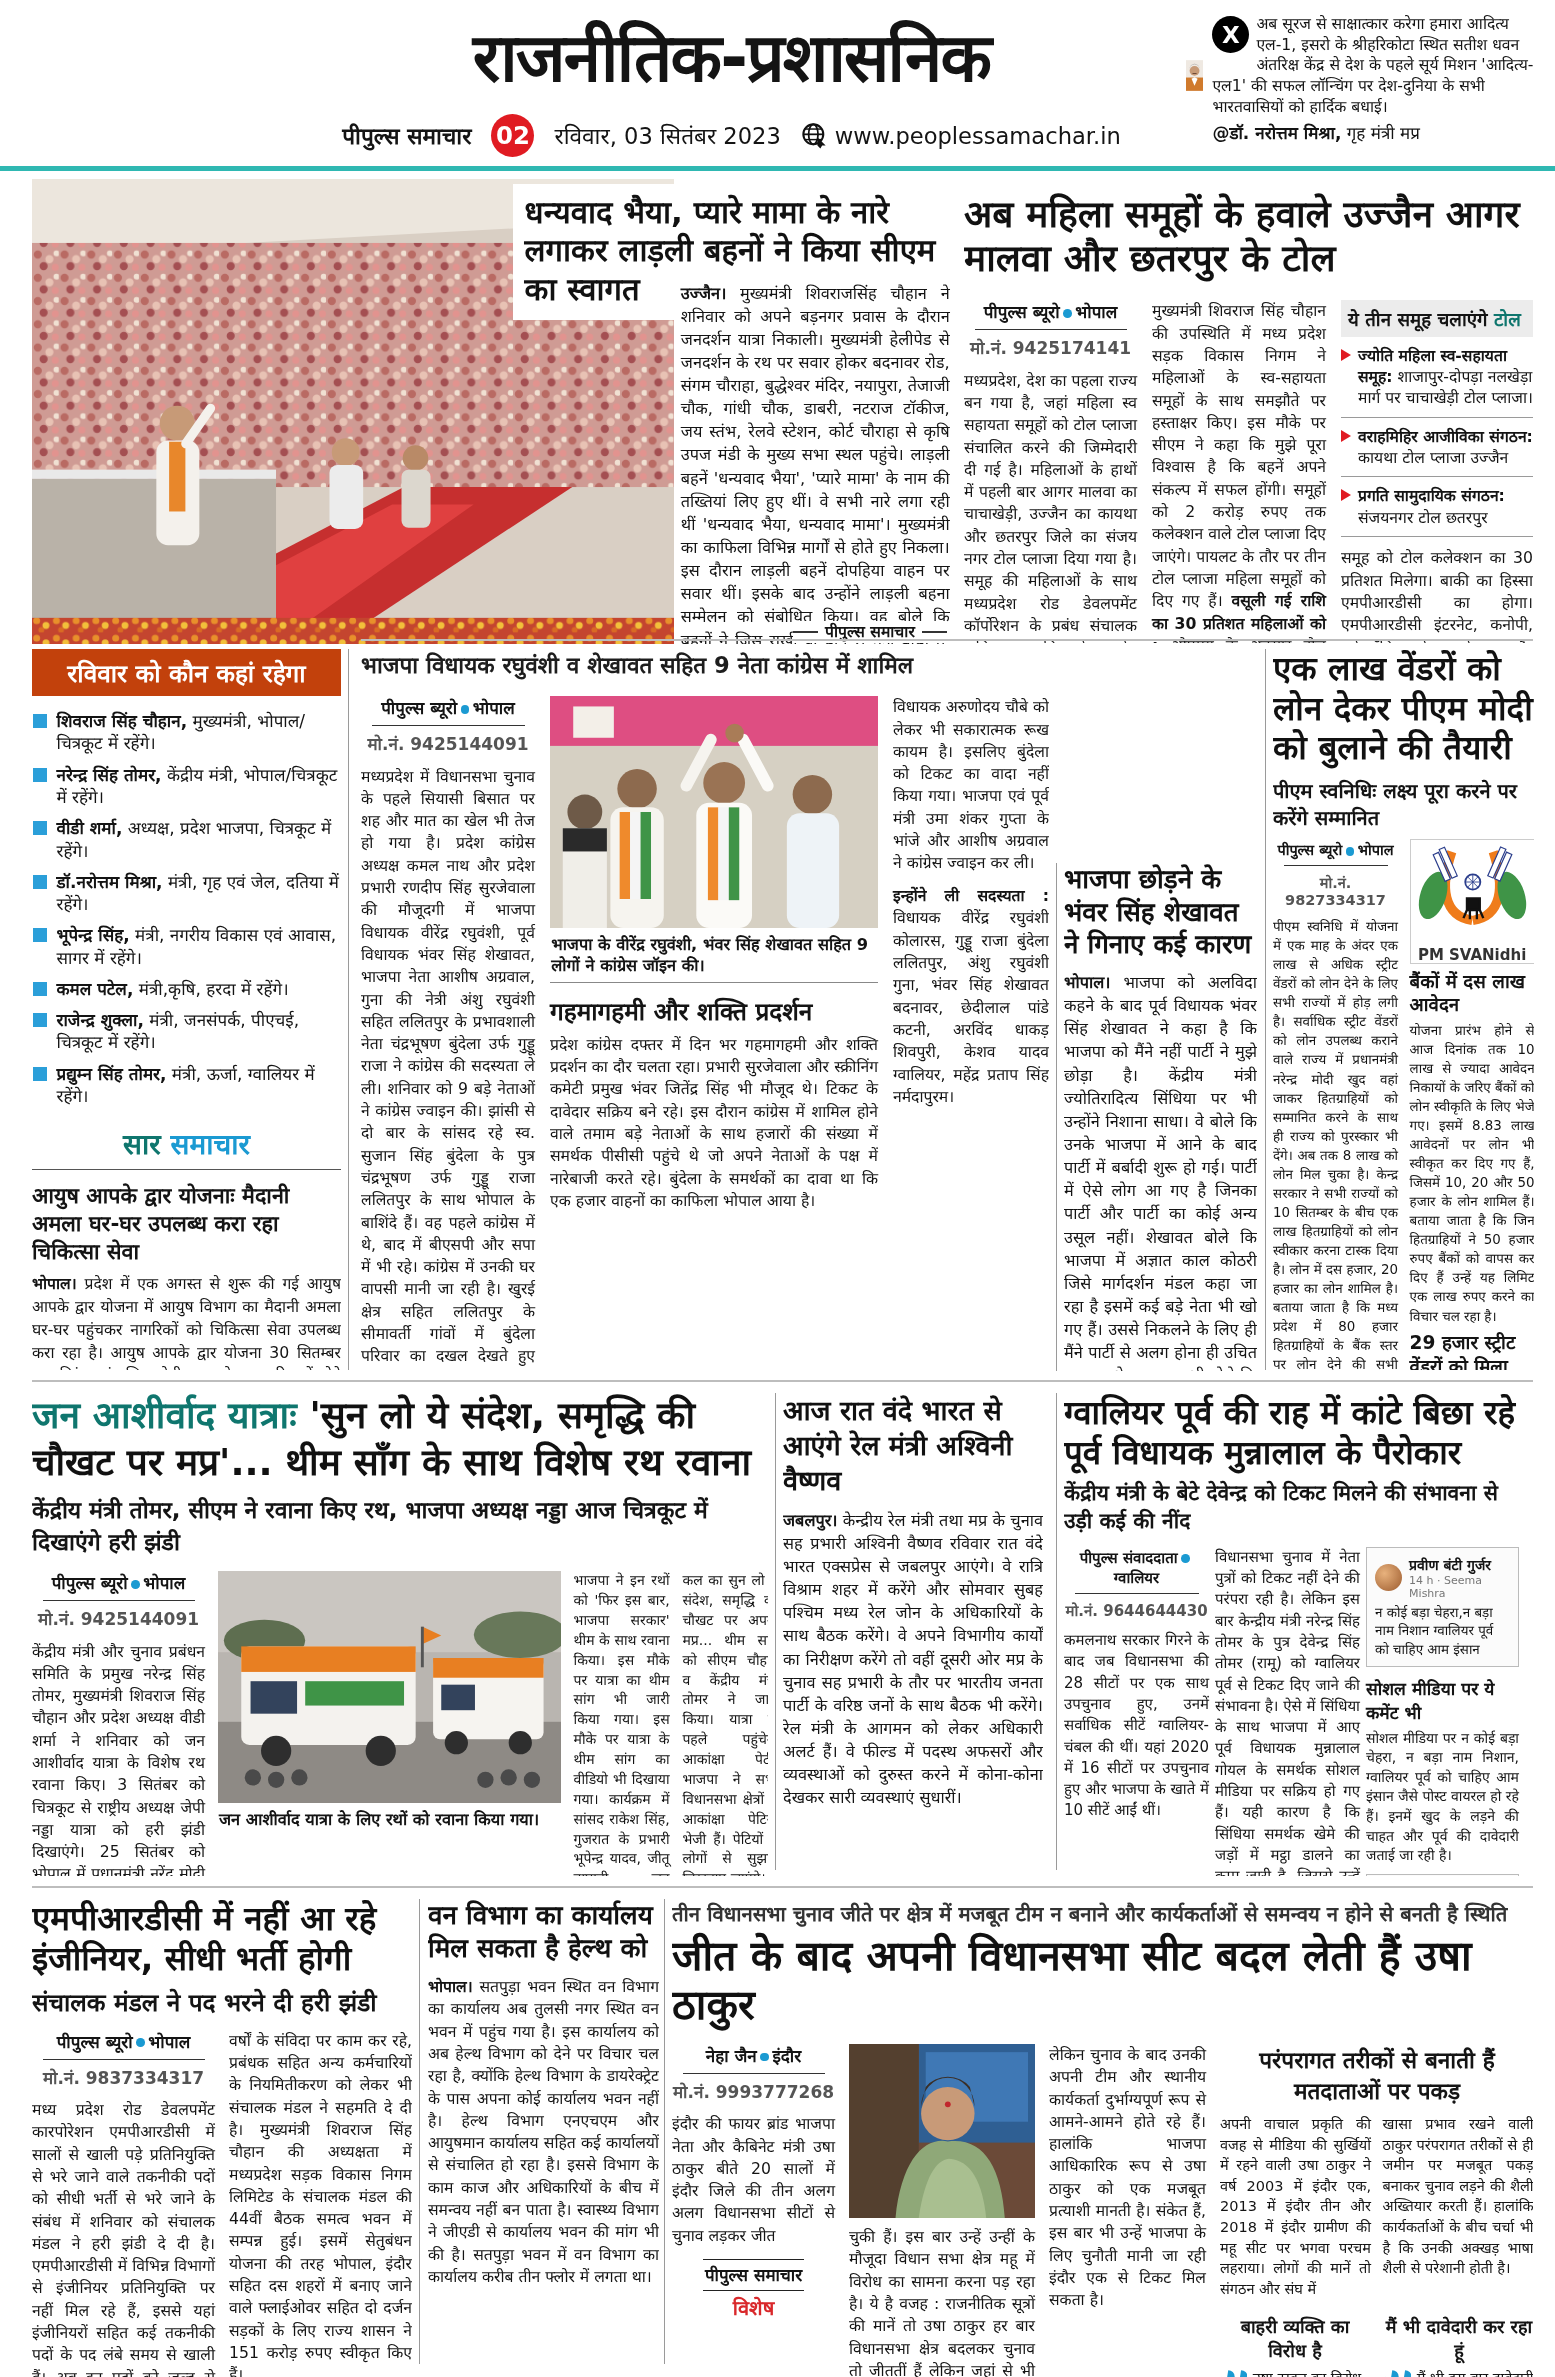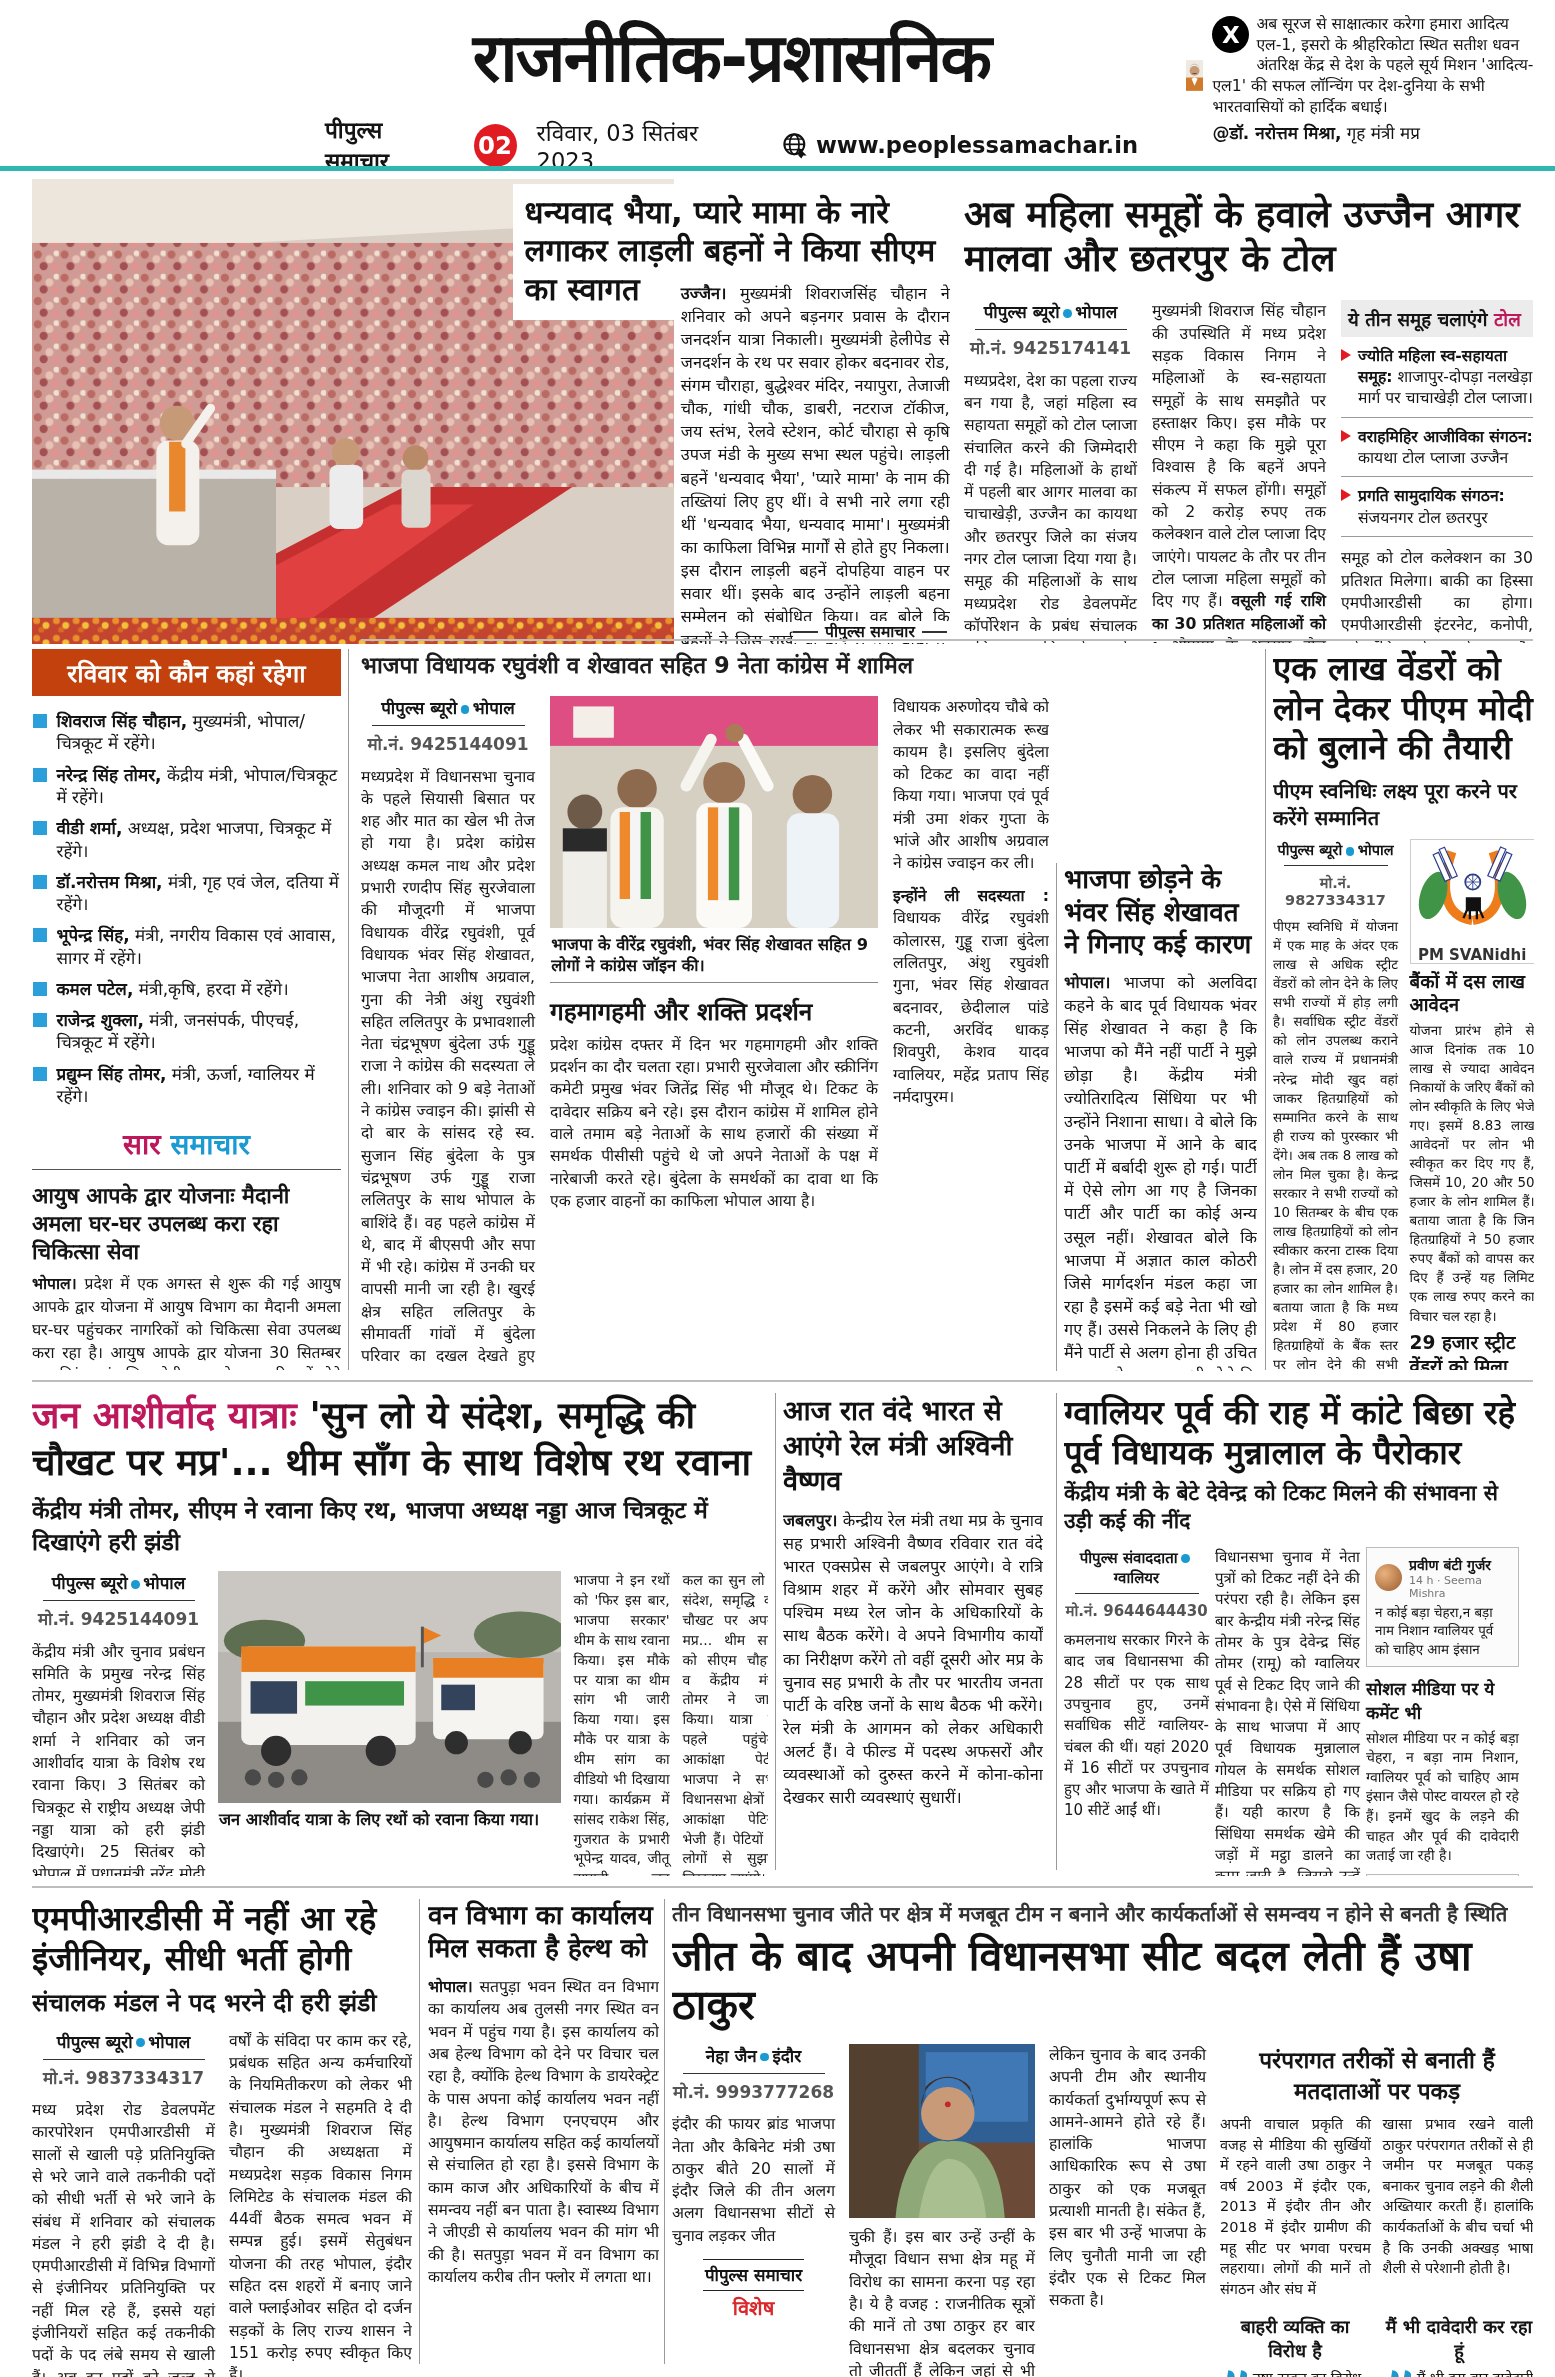--- a/index.html
+++ b/index.html
@@ -8,21 +8,21 @@
   .hl{font-weight:700;color:#111;line-height:1.2;}
   .jt{text-align:justify;}
   .lead{font-weight:700;}
   .vrule{position:absolute;width:1.2px;background:#9a9a9a;}
   .hrule{position:absolute;height:1.7px;background:#bdbdbd;}
   
   .masthead{position:absolute;left:325px;top:23px;width:813px;text-align:center;font-size:67px;font-weight:800;letter-spacing:-1.7px;line-height:1.05;}
   .dateline{position:absolute;left:325px;top:114px;width:813px;display:flex;justify-content:center;align-items:center;gap:20px;font-size:22.6px;}
   .pname{font-weight:700;}
   .pagenum{width:43px;height:43px;border-radius:50%;background:#e01b22;color:#fff;display:flex;align-items:center;justify-content:center;font-size:24.4px;font-weight:700;flex:none;}
-  .weburl{font-weight:700;display:flex;align-items:center;gap:7px;}
+  .weburl{font-weight:400;display:flex;align-items:center;gap:7px;}
   .tweet{position:absolute;right:21px;top:14px;width:348px;display:flex;gap:9.3px;}
   .tweet-body{font-size:15.7px;line-height:1.32;}
   .xicon{float:left;width:37px;height:37px;border-radius:50%;background:#000;color:#fff;display:flex;align-items:center;justify-content:center;font-size:23px;font-weight:800;margin:2.3px 7px 2.3px 0;}
   .tweet-attr{margin-top:4.6px;font-size:17px;}
   .teal{position:absolute;left:0;top:166px;width:1555px;height:4.6px;background:#2fb8b2;}
   
   .byl{text-align:center;font-weight:700;font-size:17px;}
   .dot{display:inline-block;width:8.7px;height:8.7px;border-radius:50%;background:#1b9ad2;margin:0 3.5px;vertical-align:middle;}
   .byl-rule{height:1.2px;background:#333;margin:5.8px 10.5px;}
   .phone{text-align:center;color:#555;font-weight:700;font-size:17px;}
@@ -36,21 +36,21 @@
   .toll-cols{display:flex;gap:15px;margin-top:18.6px;}
   .tollbox-head{background:#ececec;padding:5.8px 7px;font-size:18.6px;font-weight:700;}
   .t-item{display:flex;gap:7px;padding:8.1px 0;border-bottom:1.2px solid #9a9a9a;font-size:15.7px;line-height:1.35;}
   .arrow{width:0;height:0;border-top:6.4px solid transparent;border-bottom:6.4px solid transparent;border-left:10px solid #e01b22;flex:none;margin-top:4.1px;}
   .t-tail{font-size:15.7px;line-height:1.42;margin-top:10.5px;}
   
   .sched-head{background:#c2410c;color:#fff;text-align:center;font-size:24.4px;font-weight:700;padding:7px 0;}
   .s-item{display:flex;gap:9.3px;font-size:17px;line-height:1.32;margin-bottom:8.7px;}
   .sq{width:14px;height:14px;background:#2b9fd9;flex:none;margin-top:4.1px;}
   .saar-title{text-align:center;font-size:28px;font-weight:800;margin:16.3px 0 7px;}
-  .red{color:#be185d;}
+  .red{color:#0f766e;}
   .blue{color:#1b9ad2;}
   .saar-rule{height:1.7px;background:#555;margin-bottom:11.6px;}
   .brief-head{font-size:21.5px;font-weight:700;line-height:1.3;margin:8.1px 0 7px;}
   .brief-body{font-size:15.7px;line-height:1.46;}
   
   .kicker{font-size:22.6px;font-weight:600;color:#1d1d1d;}
   .ccols{display:flex;gap:15px;margin-top:16.3px;}
   .caption{font-weight:700;font-size:16.3px;line-height:1.3;padding:5.8px 1.2px;border-bottom:1.2px solid #888;}
   .subhead2{font-size:24.4px;font-weight:700;margin-top:10.5px;}
   

